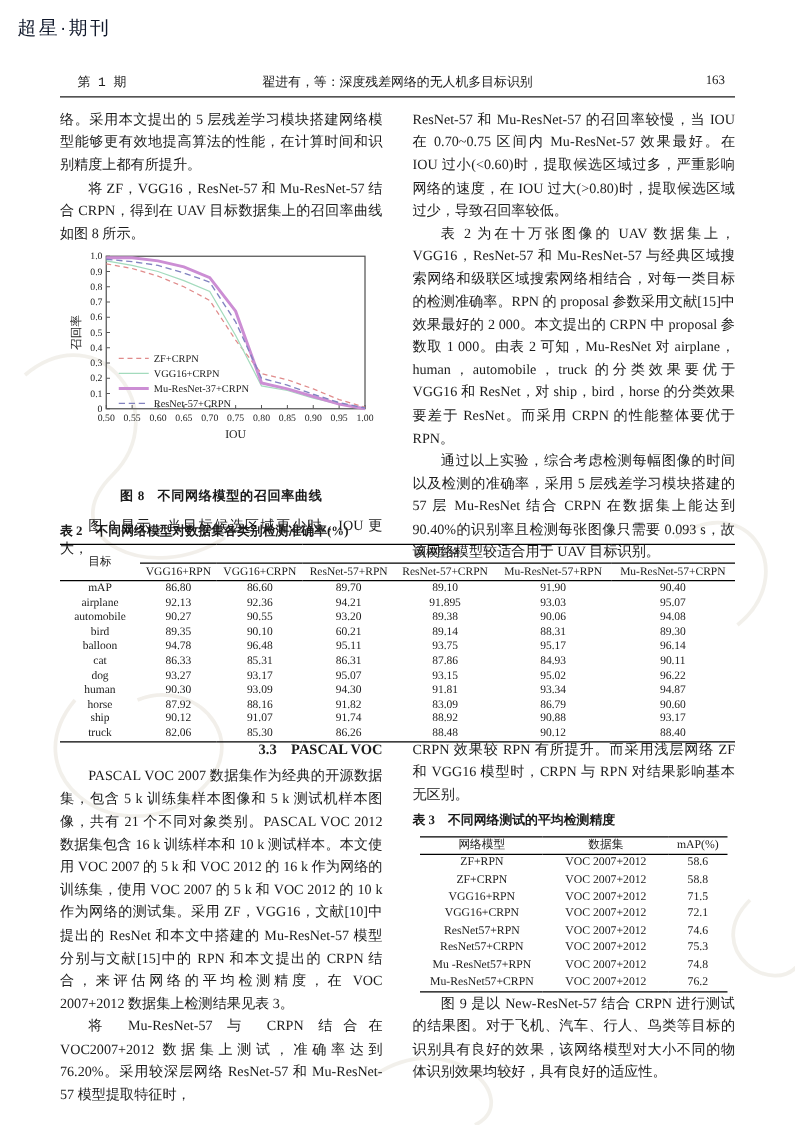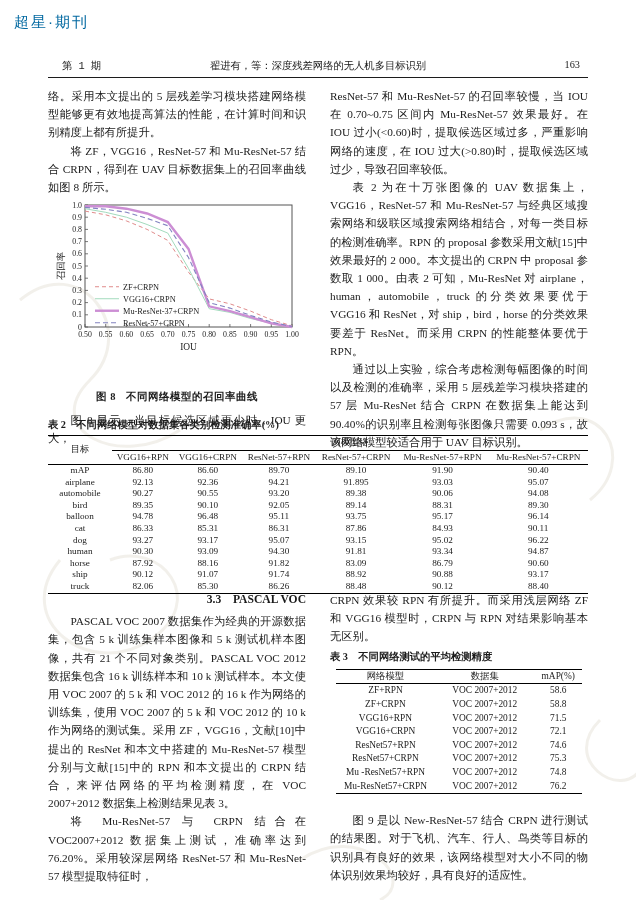--- a/index.html
+++ b/index.html
@@ -1,19 +1,19 @@
 <!DOCTYPE html>
 <html><head>
 <meta charset="utf-8">
 <style>
   html,body{margin:0;padding:0;background:#ffffff;}
   .page{position:relative;width:636px;height:900px;background:#fff;overflow:hidden;
         font-family:"Liberation Serif","DejaVu Serif",serif;color:#1b1b1b;}
   .wm-svg{position:absolute;left:0;top:0;z-index:0;}
-  .brand{position:absolute;top:13px;left:14px;font-size:15px;color:#0369a1;letter-spacing:2px;
+  .brand{position:absolute;top:13px;left:14px;font-size:15px;color:#0f172a;letter-spacing:2px;
          font-family:"Liberation Sans","DejaVu Sans",sans-serif;z-index:2;}
   .pghead{position:absolute;top:56px;left:48px;width:540px;height:21px;
           border-bottom:1.7px solid #1c1c1c;font-size:10.3px;z-index:2;}
   .pghead .issue{position:absolute;left:14px;top:3px;font-family:Liberation Mono, monospace;}
   .pghead .ptitle{position:absolute;left:0;right:0;top:3px;text-align:center;}
   .pghead .pnum{position:absolute;right:8px;top:3px;}
   .cols-top{position:absolute;top:87px;left:48px;width:540px;display:flex;gap:24px;z-index:2;}
   .cols-bottom{position:absolute;top:591px;left:48px;width:540px;display:flex;gap:24px;z-index:2;}
   .col{width:258px;font-size:11.3px;line-height:18.2px;text-align:justify;}
   p{margin:0;}
@@ -25,21 +25,21 @@
   .tbl-title{text-align:left;font-weight:bold;font-size:10.3px;margin-bottom:3px;}
   table{border-collapse:collapse;}
   .t2{width:100%;border-top:1.5px solid #000;border-bottom:1.5px solid #000;font-size:9.2px;font-family:Liberation Serif, serif;}
   .t2 th,.t2 td{font-weight:normal;text-align:center;padding:0;line-height:11.6px;white-space:nowrap;}
   .t2 thead th{line-height:13.5px;}
   .t2 .group{border-bottom:0.8px solid #000;}
   .t2 .tgt{border-bottom:0.8px solid #000;}
   .t2 .modelrow th{border-bottom:0.8px solid #000;}
   .h33{font-weight:bold;font-size:11.6px;margin:0 0 3px 0;text-align:right;}
   .t3wrap{margin-top:2px;}
-  .t3{width:95%;margin:2px auto 17px;border-top:1.5px solid #000;border-bottom:1.5px solid #000;font-size:9.4px;}
+  .t3{width:95%;margin:2px auto 0;border-top:1.5px solid #000;border-bottom:1.5px solid #000;font-size:9.4px;}
   .t3 th,.t3 td{font-weight:normal;padding:0;line-height:13.6px;text-align:center;white-space:nowrap;}
   .t3 thead th{border-bottom:0.8px solid #000;}
   svg text{font-family:"Liberation Serif","DejaVu Serif",serif;}
   .tick{font-size:7.8px;fill:#222;}
   .axlabel{font-size:9.4px;fill:#222;}
   .leg{font-size:8.3px;fill:#222;}
 </style>
 </head>
 <body>
 
@@ -193,21 +193,21 @@
             <td>90.55</td>
             <td>93.20</td>
             <td>89.38</td>
             <td>90.06</td>
             <td>94.08</td>
           </tr>
           <tr>
             <td>bird</td>
             <td>89.35</td>
             <td>90.10</td>
-            <td>92.05</td>
+            <td>60.21</td>
             <td>89.14</td>
             <td>88.31</td>
             <td>89.30</td>
           </tr>
           <tr>
             <td>balloon</td>
             <td>94.78</td>
             <td>96.48</td>
             <td>95.11</td>
             <td>93.75</td>

